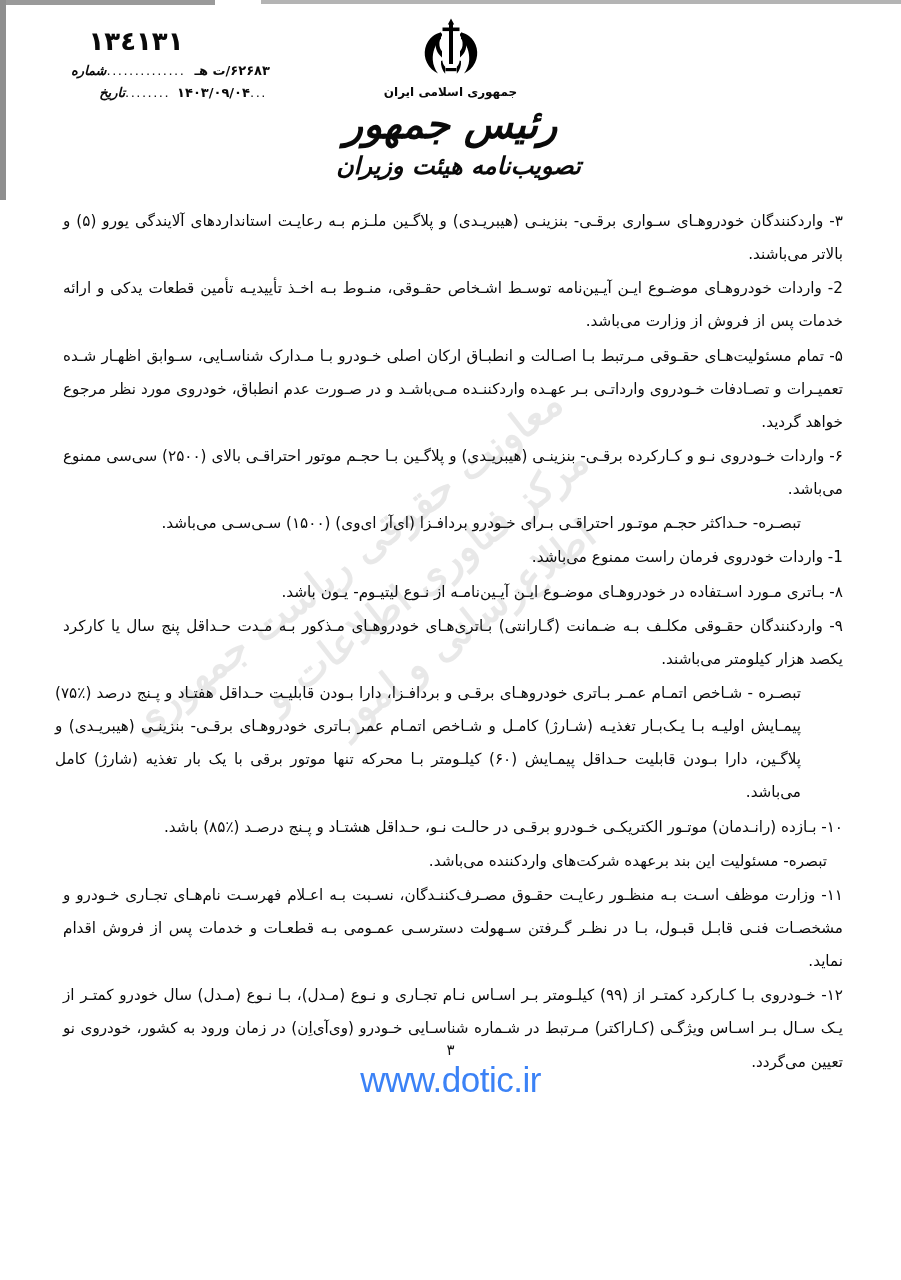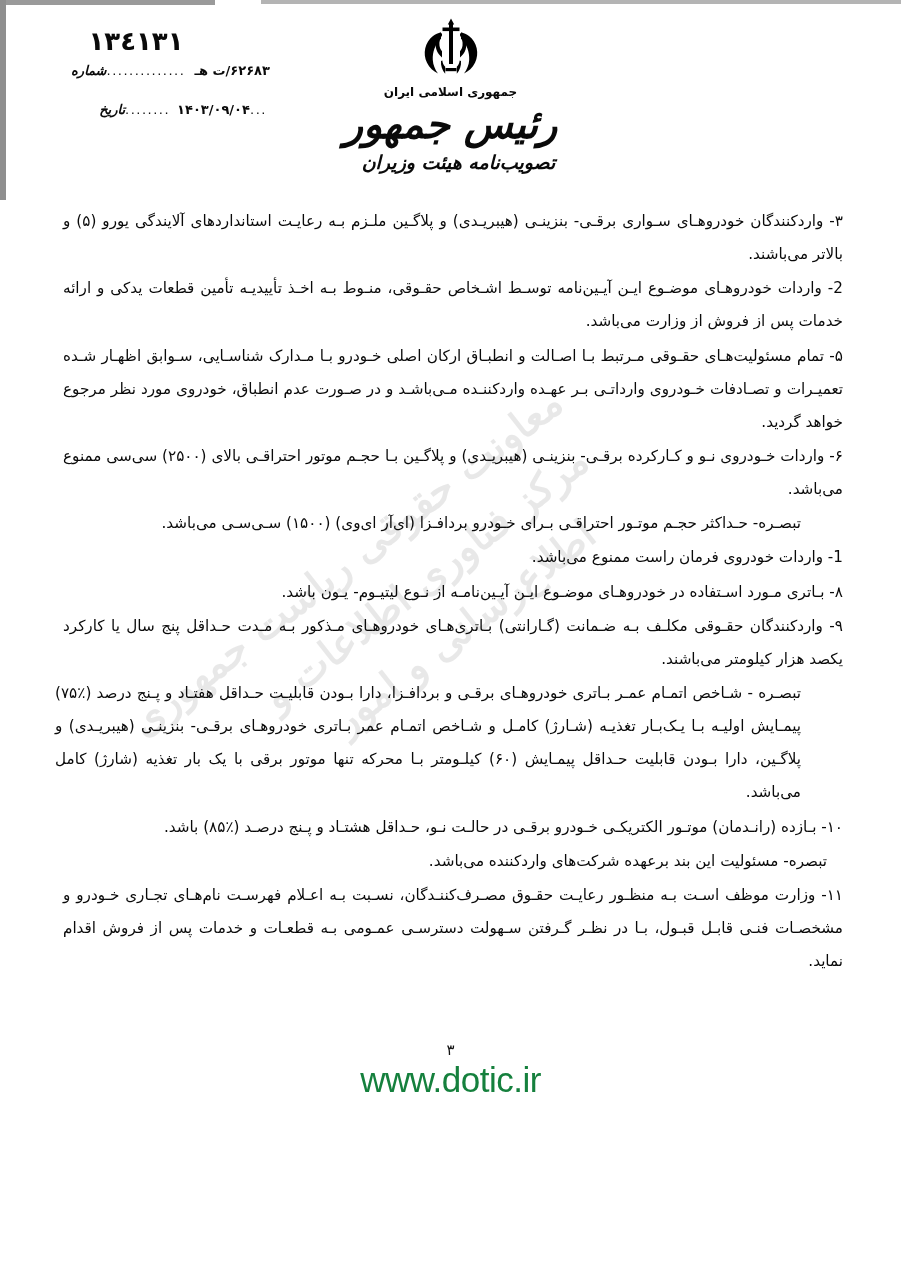--- a/index.html
+++ b/index.html
@@ -84,21 +84,21 @@
     color: #111;
     overflow: hidden;
   }
   .stamp-value {
     font-family: "DejaVu Sans", sans-serif;
     font-size: 13px;
     font-weight: 700;
     direction: rtl;
   }
   .stamp-row-number .stamp-dots { width: 88px; }
-  .stamp-row-date { margin-top: 24px; padding-right: 0; }
+  .stamp-row-date { margin-top: 7px; padding-right: 0; }
   .stamp-row-date .stamp-dots { width: 52px; }
   .stamp-row-date .stamp-dots-after { width: 20px; letter-spacing: 1.5px; }
 
   .emblem-block {
     position: absolute;
     top: 18px;
     left: 0;
     right: 0;
     text-align: center;
   }
@@ -117,21 +117,21 @@
     font-family: "DejaVu Serif", serif;
     font-size: 40px;
     font-weight: 700;
     font-style: italic;
     margin-top: 4px;
     letter-spacing: -2px;
     line-height: 1.05;
   }
   .cabinet-title {
     font-family: "DejaVu Serif", serif;
-    font-size: 19px;
+    font-size: 24px;
     font-weight: 700;
     font-style: italic;
     margin-top: 6px;
     letter-spacing: -0.5px;
     padding-left: 16px;
   }
 
   
   .watermark {
     position: absolute;
@@ -289,20 +289,21 @@
     <p class="clause last-right">۵- تمام مسئولیت‌هـای حقـوقی مـرتبط بـا اصـالت و انطبـاق ارکان اصلی خـودرو بـا مـدارک شناسـایی، سـوابق اظهـار شـده تعمیـرات و تصـادفات خـودروی وارداتـی بـر عهـده واردکننـده مـی‌باشـد و در صـورت عدم انطباق، خودروی مورد نظر مرجوع خواهد گردید.</p>
     <p class="clause last-right">۶- واردات خـودروی نـو و کـارکرده برقـی- بنزینـی (هیبریـدی) و پلاگـین بـا حجـم موتور احتراقـی بالای (۲۵۰۰) سی‌سی ممنوع می‌باشد.</p>
     <p class="note   last-right">تبصـره- حـداکثر حجـم موتـور احتراقـی بـرای خـودرو بردافـزا (ای‌آر ای‌وی) (۱۵۰۰) سـی‌سـی می‌باشد.</p>
     <p class="clause last-right">1- واردات خودروی فرمان راست ممنوع می‌باشد.</p>
     <p class="clause last-right">۸- بـاتری مـورد اسـتفاده در خودروهـای موضـوع ایـن آیـین‌نامـه از نـوع لیتیـوم- یـون باشد.</p>
     <p class="clause last-right">۹- واردکنندگان حقـوقی مکلـف بـه ضـمانت (گـارانتی) بـاتری‌هـای خودروهـای مـذکور بـه مـدت حـداقل پنج سال یا کارکرد یکصد هزار کیلومتر می‌باشند.</p>
     <p class="note   last-right">تبصـره - شـاخص اتمـام عمـر بـاتری خودروهـای برقـی و بردافـزا، دارا بـودن قابلیـت حـداقل هفتـاد و پـنج درصد (٪۷۵) پیمـایش اولیـه بـا یـک‌بـار تغذیـه (شـارژ) کامـل و شـاخص اتمـام عمر بـاتری خودروهـای برقـی- بنزینـی (هیبریـدی) و پلاگـین، دارا بـودن قابلیت حـداقل پیمـایش (۶۰) کیلـومتر بـا محرکه تنها موتور برقی با یک بار تغذیه (شارژ) کامل می‌باشد.</p>
     <p class="clause last-right">۱۰- بـازده (رانـدمان) موتـور الکتریکـی خـودرو برقـی در حالـت نـو، حـداقل هشتـاد و پـنج درصـد (٪۸۵) باشد.</p>
     <p class="note   center-line">تبصره- مسئولیت این بند برعهده شرکت‌های واردکننده می‌باشد.</p>
     <p class="clause last-right">۱۱- وزارت موظف اسـت بـه منظـور رعایـت حقـوق مصـرف‌کننـدگان، نسـبت بـه اعـلام فهرسـت نام‌هـای تجـاری خـودرو و مشخصـات فنـی قابـل قبـول، بـا در نظـر گـرفتن سـهولت دسترسـی عمـومی بـه قطعـات و خدمات پس از فروش اقدام نماید.</p>
+    <p class="clause last-right">۱۲- خـودروی بـا کـارکرد کمتـر از (۹۹) کیلـومتر بـر اسـاس نـام تجـاری و نـوع (مـدل)، بـا نـوع (مـدل) سال خودرو کمتـر از یـک سـال بـر اسـاس ویژگـی (کـاراکتر) مـرتبط در شـماره شناسـایی خـودرو (وی‌آی‌اِن) در زمان ورود به کشور، خودروی نو تعیین می‌گردد.</p>
   </div>
 
   <div class="footer">
     <div class="page-number">۳</div>
-    <div class="site-url" id="site-url" style="color: #15803d;">www.dotic.ir</div>
+    <div class="site-url" id="site-url" style="color: #3b82f6;">www.dotic.ir</div>
   </div>
 
 </div>
 
 </body></html>

